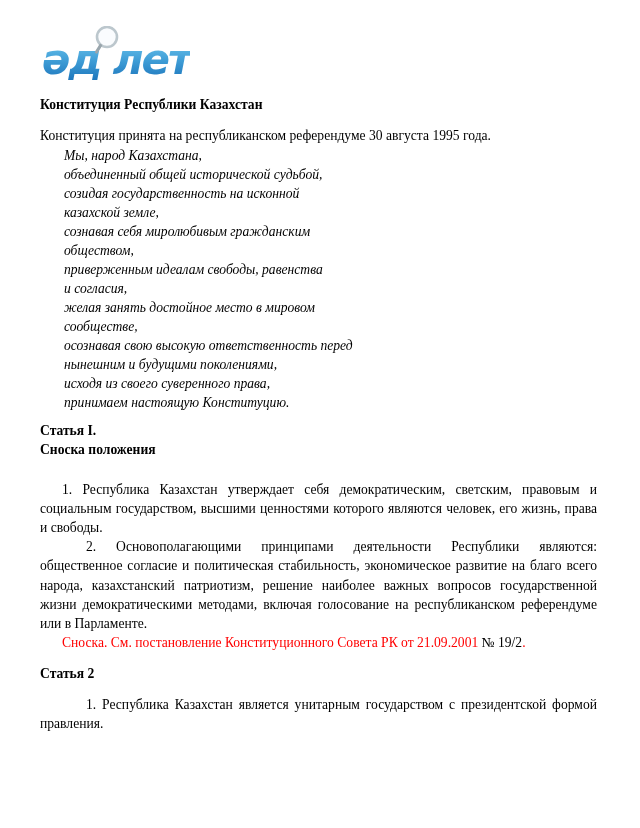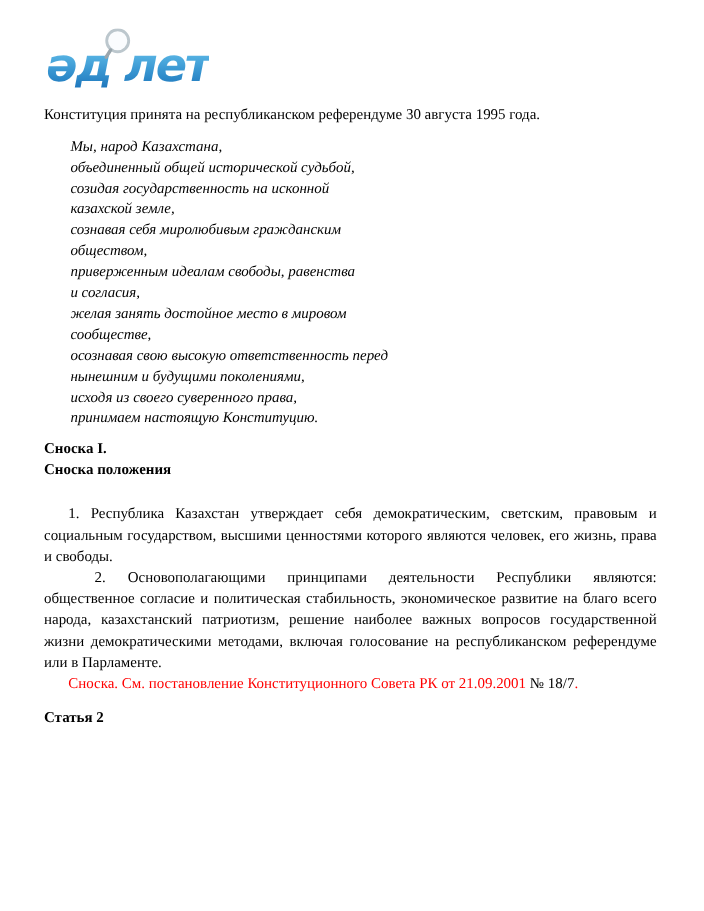--- a/index.html
+++ b/index.html
@@ -39,21 +39,21 @@
   
   .doc {
     font-family: "Liberation Serif", "DejaVu Serif", serif;
     font-size: 13.6px;
     line-height: 19.2px;
     color: #000000;
   }
   .doc-title   { font-weight: bold; margin-top: 13px; }
   .adopted     { margin-top: 12px; }
   .preamble {
-    margin-top: 10px;
+    margin-top: 0;
     margin-left: 24px;
     font-style: italic;
     white-space: pre-line;
     line-height: 19px;
   }
   .section-heading { font-weight: bold; margin-top: 9px; line-height: 19px; }
   .article-heading { font-weight: bold; margin-top: 12px; }
   .body-block  { margin-top: 21px; text-align: justify; }
   .para        { margin: 0; }
   .indent-sm   { text-indent: 22px; }
@@ -68,47 +68,51 @@
 
   <div class="logo">
     <span class="logo-text"><span>әд</span><span class="logo-i"><svg class="magnifier" viewBox="0 0 30 30" xmlns="http://www.w3.org/2000/svg">
             <circle cx="14" cy="11" r="10" fill="rgba(240,247,251,0.35)" stroke="#bcc7cd" stroke-width="2.6"></circle>
             <line x1="7.5" y1="19.5" x2="3.5" y2="26" stroke="#9aa6ad" stroke-width="3.2" stroke-linecap="round"></line>
           </svg><span>і</span></span><span>лет</span></span>
   </div>
 
   <div class="doc">
 
+    <div class="doc-title">Конституция Республики Казахстан</div>
 
     <div class="adopted">Конституция принята на республиканском референдуме 30 августа 1995 года.</div>
 
     <div class="preamble">Мы, народ Казахстана,
 объединенный общей исторической судьбой,
 созидая государственность на исконной
 казахской земле,
 сознавая себя миролюбивым гражданским
 обществом,
 приверженным идеалам свободы, равенства
 и согласия,
 желая занять достойное место в мировом
 сообществе,
 осознавая свою высокую ответственность перед
 нынешним и будущими поколениями,
 исходя из своего суверенного права,
 принимаем настоящую Конституцию.</div>
 
     <div class="section-heading">
-      <div>Сноска I.</div>
+      <div>Статья I.</div>
       <div>Сноска положения</div>
     </div>
 
 
     <div class="body-block">
       <div class="para indent-sm">1. Республика Казахстан утверждает себя демократическим, светским, правовым и социальным государством, высшими ценностями которого являются человек, его жизнь, права и свободы.</div>
       <div class="para indent-lg">2. Основополагающими принципами деятельности Республики являются: общественное согласие и политическая стабильность, экономическое развитие на благо всего народа, казахстанский патриотизм, решение наиболее важных вопросов государственной жизни демократическими методами, включая голосование на республиканском референдуме или в Парламенте.</div>
-      <div class="para indent-sm"><span class="red">Сноска. См. постановление Конституционного Совета РК от 21.09.2001</span><span> № 18/7</span><span class="red">.</span></div>
+      <div class="para indent-sm"><span class="red">Сноска. См. постановление Конституционного Совета РК от 21.09.2001</span><span> № 19/2</span><span class="red">.</span></div>
     </div>
 
     <div class="article-heading">Статья 2</div>
 
+    <div class="body-block article-2-block">
+      <div class="para indent-lg">1. Республика Казахстан является унитарным государством с президентской формой правления.</div>
+    </div>
 
   </div>
 </div>
 
 </body></html>

